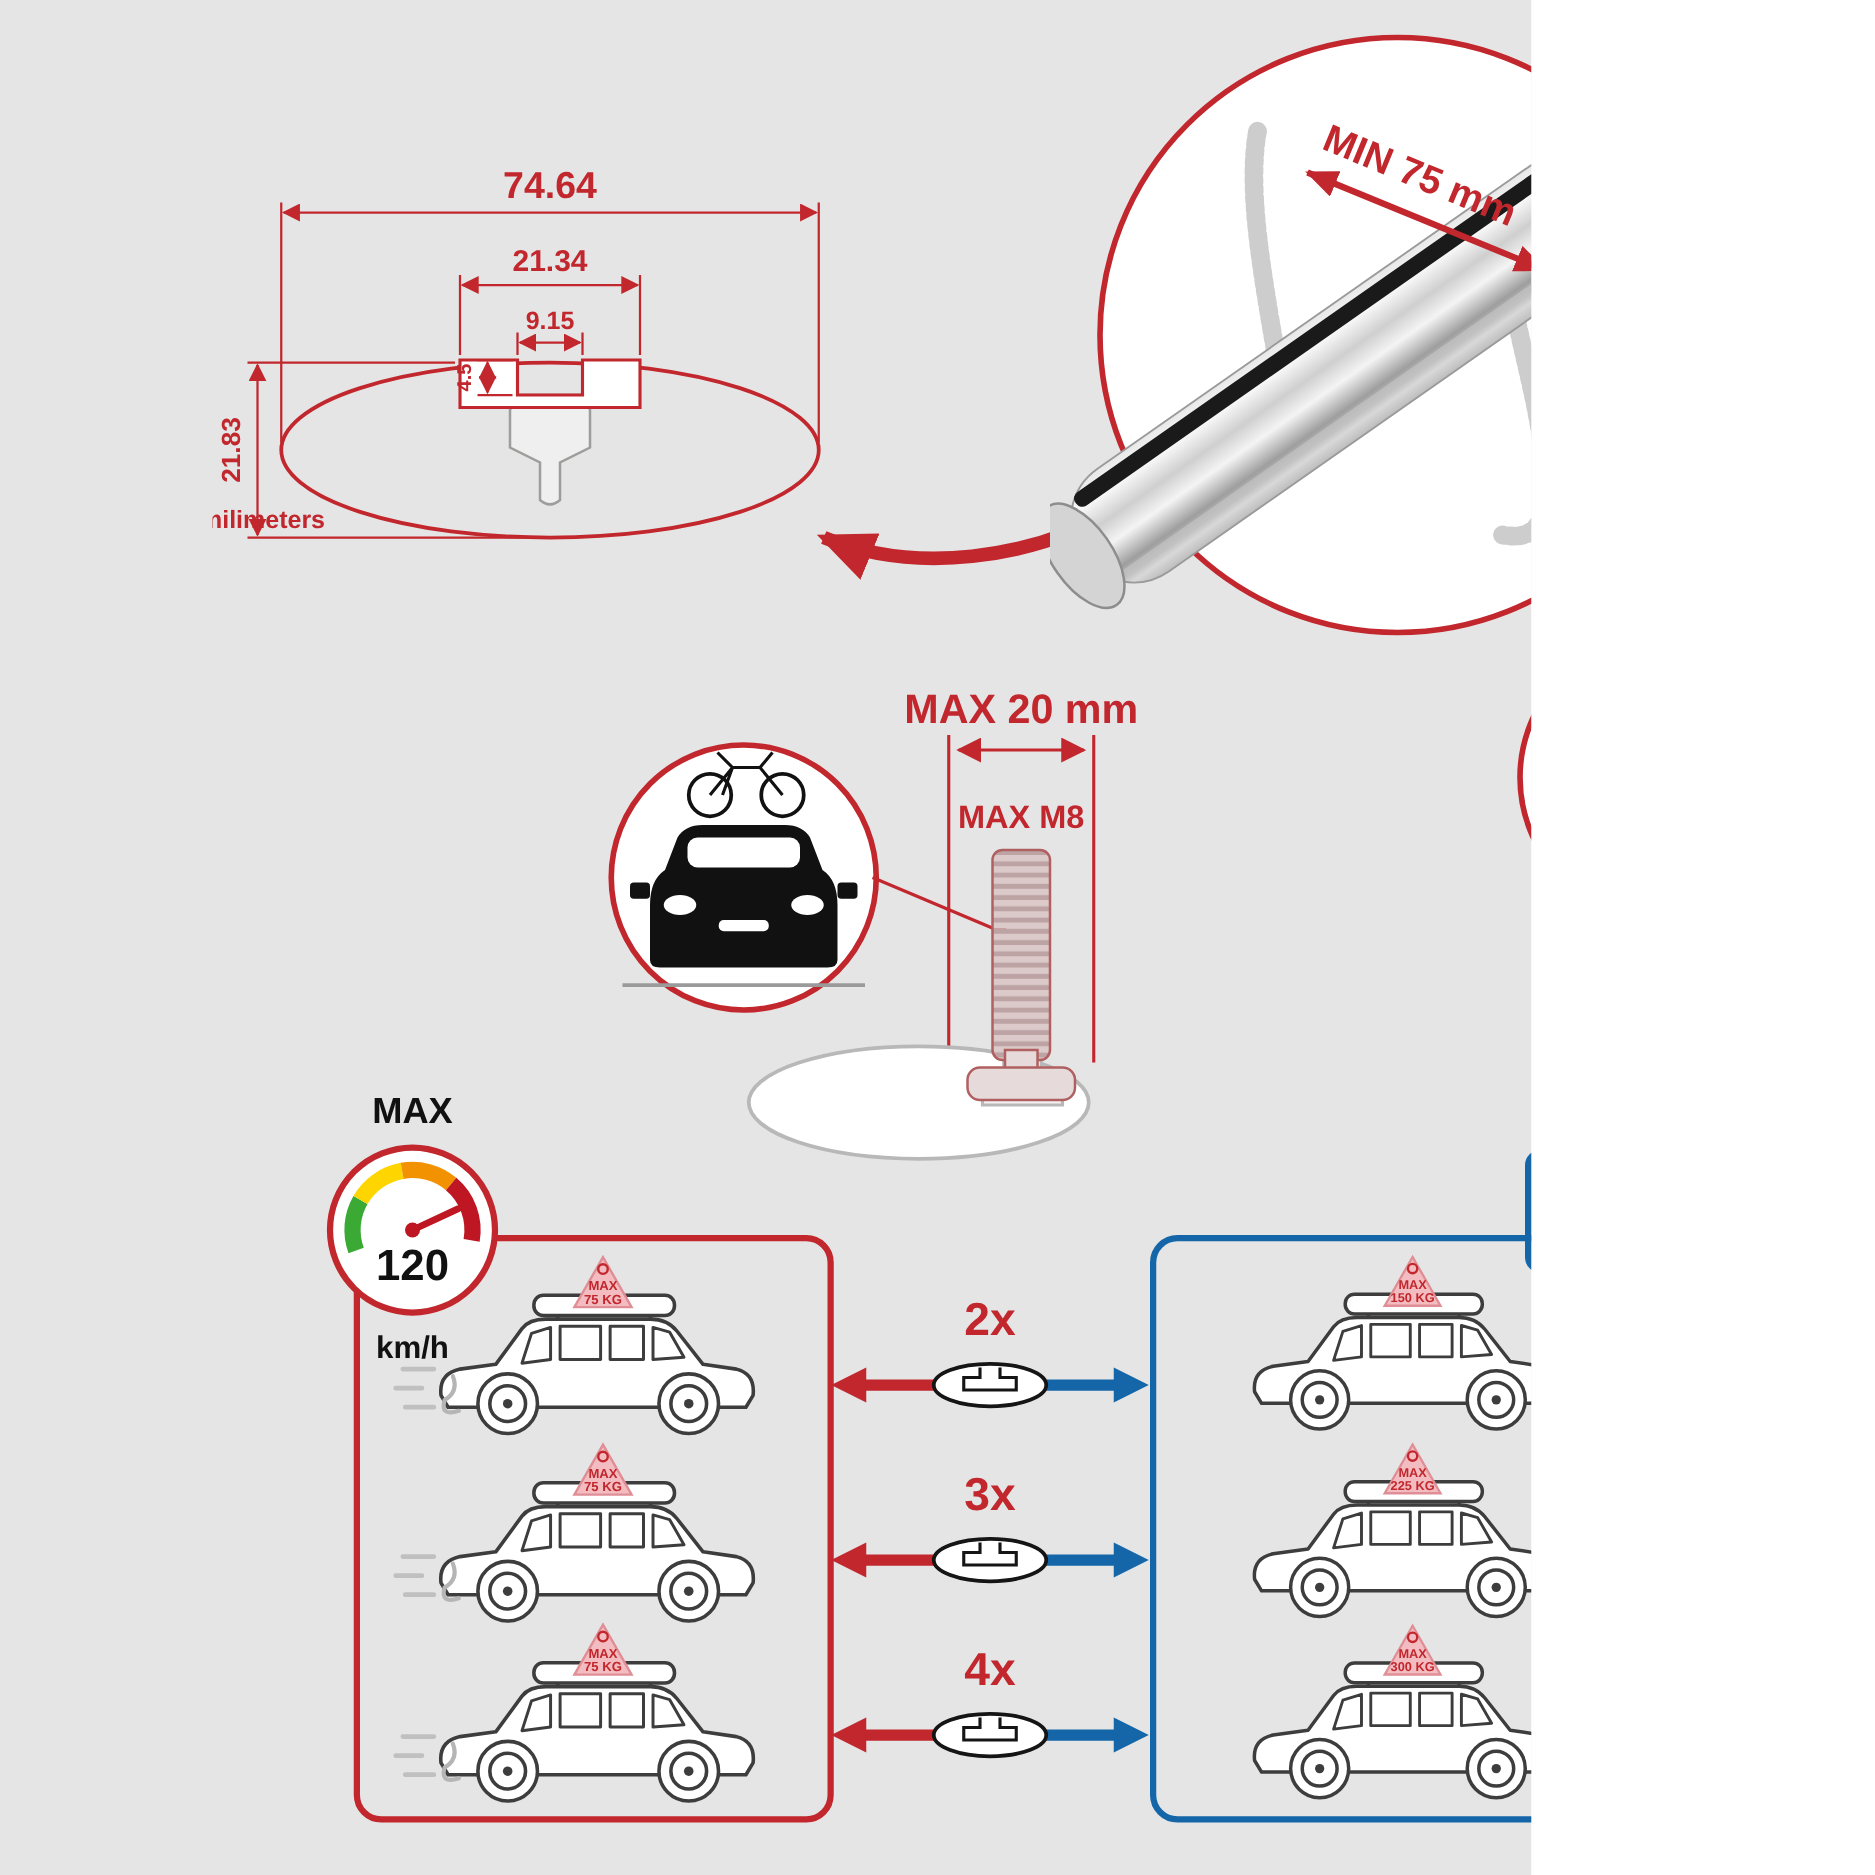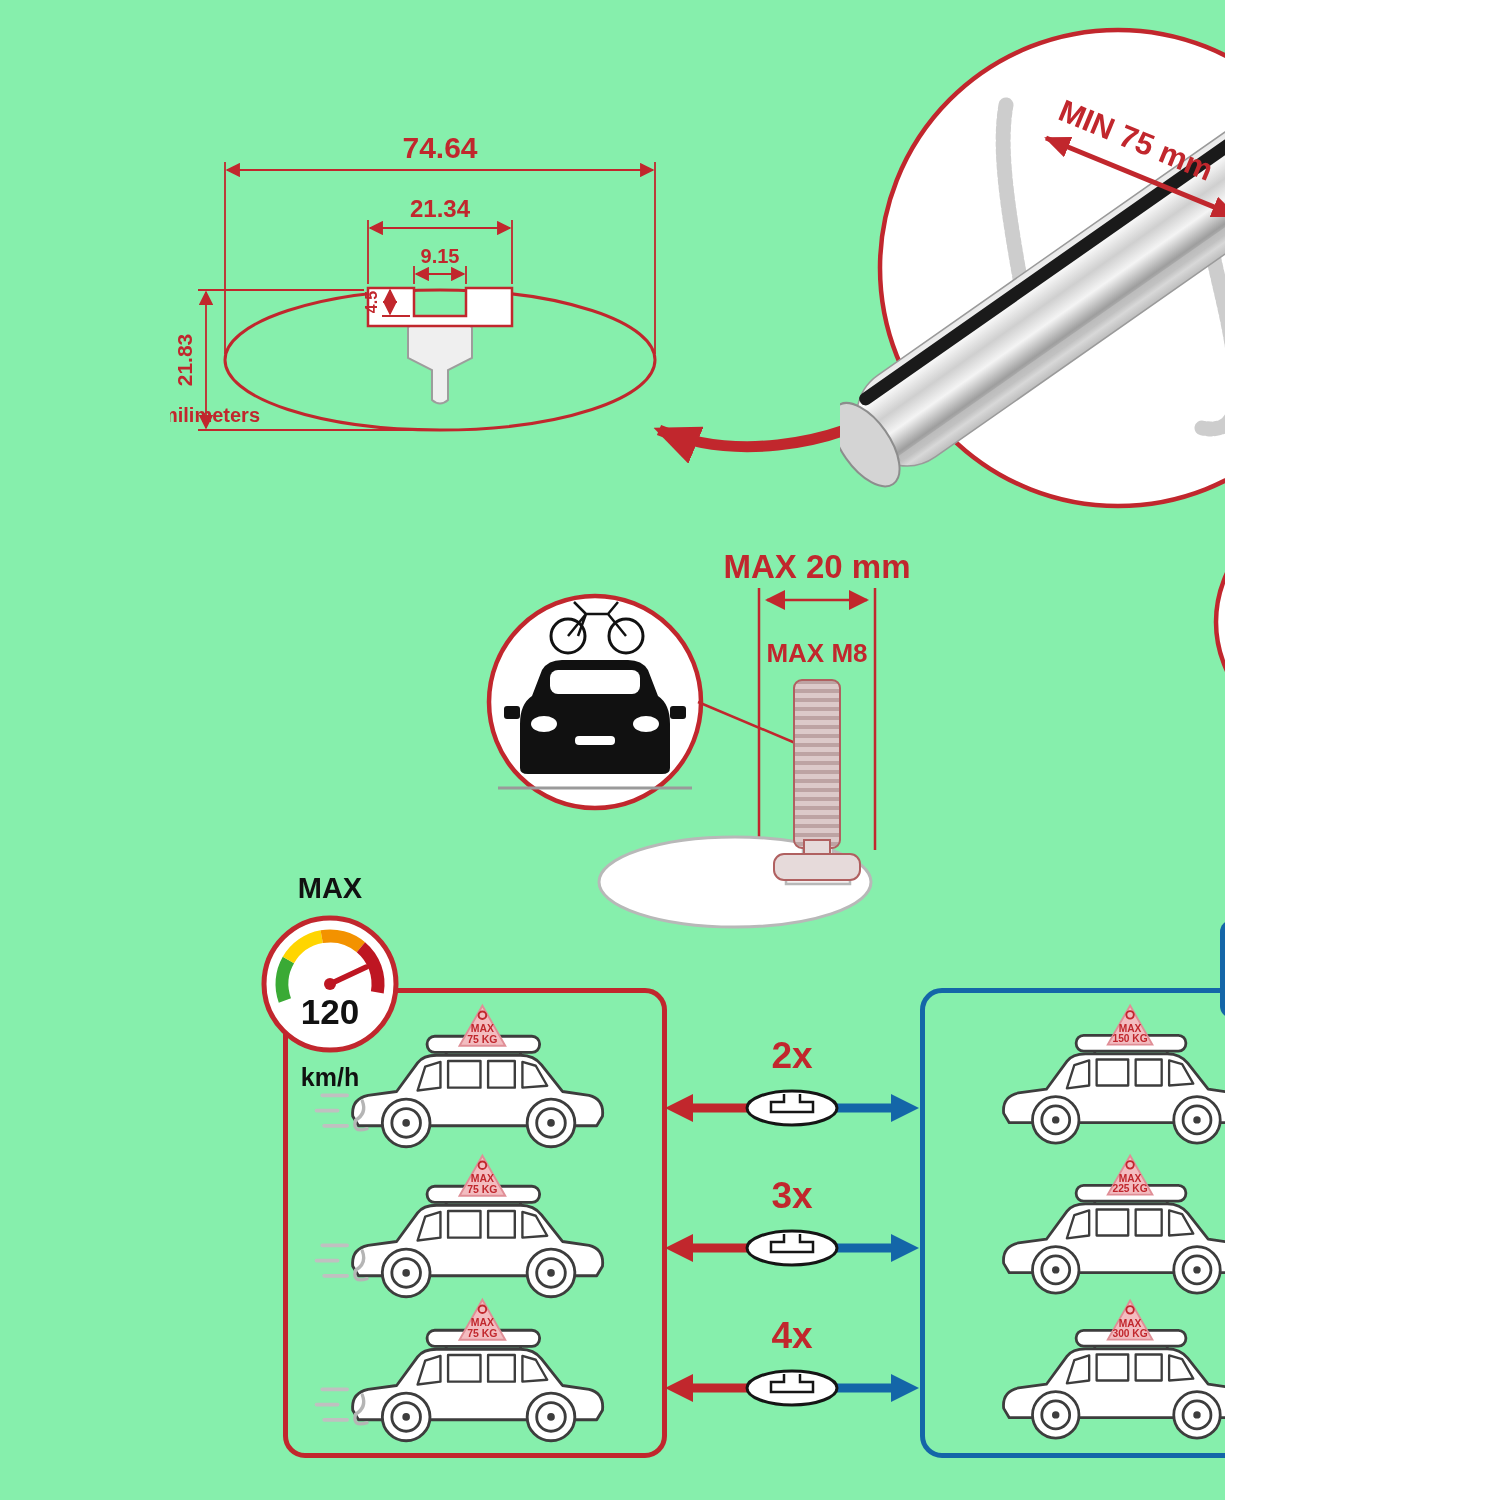--- a/index.html
+++ b/index.html
@@ -1,18 +1,18 @@
 <!DOCTYPE html>
 <html><head>
 <meta charset="utf-8">
 <style>
   *{margin:0;padding:0;box-sizing:border-box}
   html,body{background:#fff}
   body{font-family:"Liberation Sans",sans-serif}
-  #stage{position:relative;width:1225px;height:1500px;background:#86efac;overflow:hidden}
+  #stage{position:relative;width:1225px;height:1500px;background:#e5e5e5;overflow:hidden}
   .abs{position:absolute}
   svg text{font-family:"Liberation Sans",sans-serif;font-weight:bold}
   .dim-t{fill:#c1272d;text-anchor:middle}
   .red-t{fill:#c1272d;text-anchor:middle}
   .blk-t{fill:#111111;text-anchor:middle}
   .badge-t{fill:#c1272d;text-anchor:middle;font-size:11px}
   .zone{position:absolute;border-radius:22px;background:transparent}
   #red-zone{border:5px solid #c1272d}
   #blue-zone{border:5px solid #1466a8}
   #park-sign{position:absolute;background:#1466a8;border-radius:12px}

